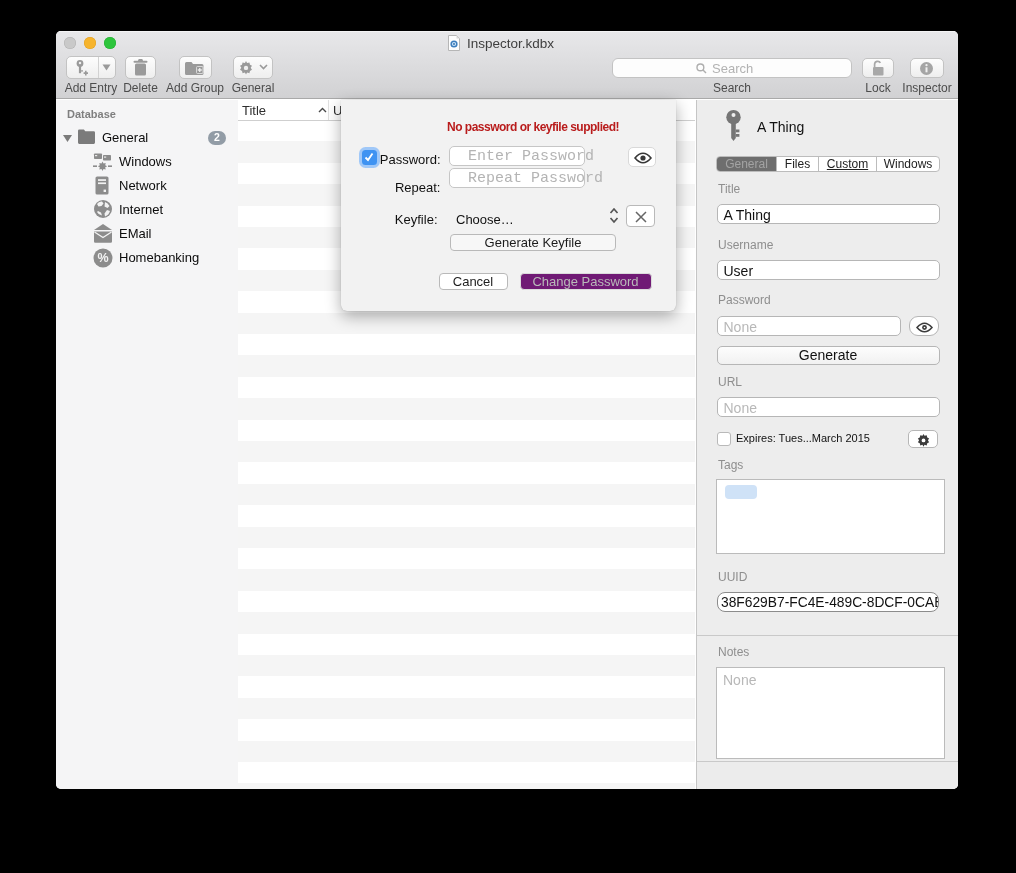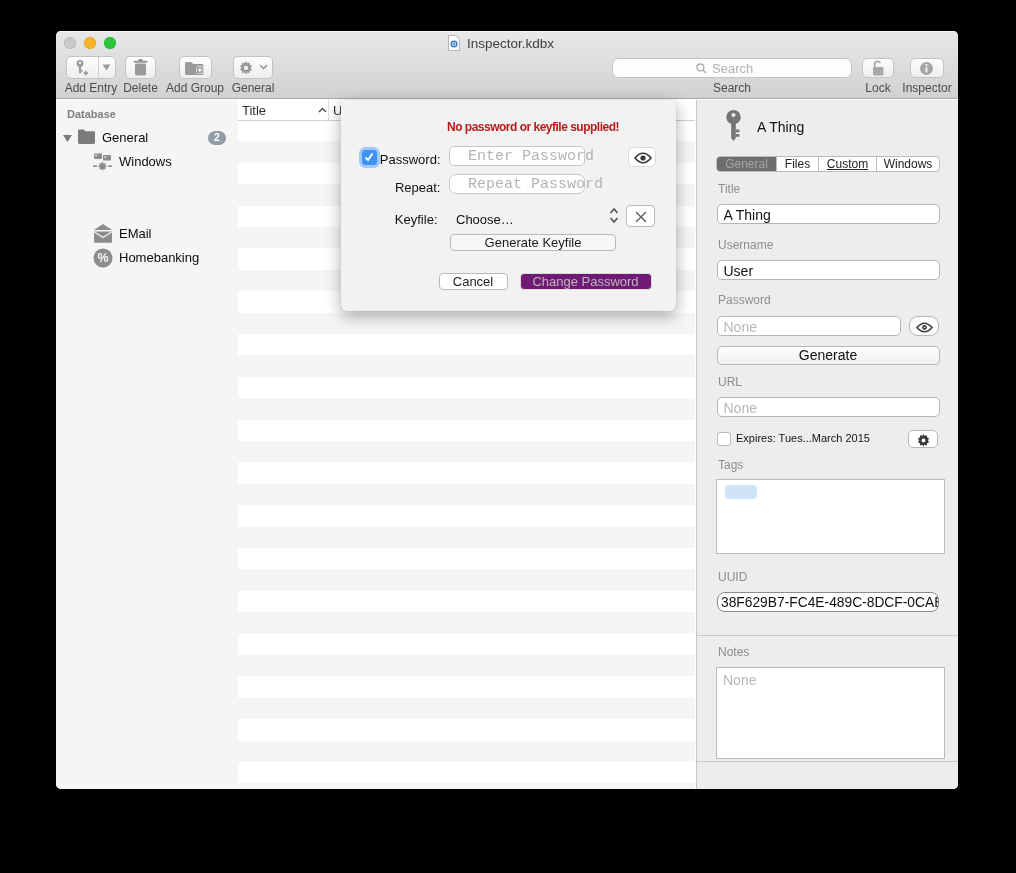--- a/index.html
+++ b/index.html
@@ -138,20 +138,36 @@
             <rect x="10" y="3" width="8" height="5.5" rx="0.8"></rect>
         <rect x="2" y="3" width="2.2" height="1.2" fill="#e8e8e8"></rect>
             <rect x="11" y="4.5" width="2.2" height="1.2" fill="#e8e8e8"></rect>
         <path d="M9.5 9.5 l1 2 2.2-.5-.5 2.2 2 1-2 1 .5 2.2-2.2-.5-1 2-1-2-2.2.5.5-2.2-2-1 2-1-.5-2.2 2.2.5z"></path>
         <rect x="0" y="13.4" width="4" height="1.6"></rect>
             <rect x="15" y="13.4" width="4" height="1.6"></rect>
       </g>
         </svg>
       <span class="stext">Windows</span>
     </div>
+    <div class="srow" style="top:74px;">
+      <svg style="left:39px;top:2px;" width="14" height="19" viewBox="0 0 14 19">
+          <rect x="0.5" y="0.5" width="13" height="18" rx="1.6" fill="#8c8c8c"></rect>
+          <rect x="3" y="3.2" width="8" height="1.7" fill="#f2f2f2"></rect>
+          <rect x="3" y="6.4" width="8" height="1.7" fill="#f2f2f2"></rect>
+          <rect x="8.6" y="13.6" width="2.4" height="2.4" fill="#f2f2f2"></rect>
+        </svg>
+      <span class="stext">Network</span>
+    </div>
+    <div class="srow" style="top:98px;">
+      <svg style="left:37px;top:1px;" width="20" height="20" viewBox="0 0 20 20">
+        <circle cx="10" cy="10" r="9" fill="#8c8c8c"></circle>
+        <path d="M4 5 q2-3 5-2.5 l1.5 2 -2 2.5 -3 .5 z M12 3 q3 1 4.5 4 l-2 2 -3-1.5 z M14 11 l3 1 q-1 4-5 5.5 l-.5-3 z M5 12 l3 1.5 1 3 q-3.5-.5-5-3.5 z" fill="#f2f2f2"></path>
+      </svg>
+      <span class="stext">Internet</span>
+    </div>
     <div class="srow" style="top:122px;">
       <svg style="left:37px;top:2px;" width="20" height="19" viewBox="0 0 20 19">
           <g fill="#8c8c8c">
         <path d="M10 0 L19 6 H1 z"></path>
         <path d="M1 7.5 h18 v10 a1.2 1.2 0 0 1 -1.2 1.2 h-15.6 a1.2 1.2 0 0 1 -1.2 -1.2 z"></path>
         <path d="M1.5 8 L10 13.5 L18.5 8" stroke="#f2f2f2" stroke-width="1.4" fill="none"></path>
       </g>
         </svg>
       <span class="stext">EMail</span>
     </div>
@@ -243,21 +259,21 @@
     </div>
     <div class="dlabel" style="left:0px;top:51.5px;width:99.5px;">Password:</div>
     <div class="dfield" style="top:45.8px;">Enter Password</div>
     <div class="abs" style="left:287px;top:46.5px;width:28px;height:20px;border:1px solid #d9d9d9;border-radius:5px;background:#fff;">
       <svg style="left:4.5px;top:4px;" width="18" height="12" viewBox="0 0 18 12">
           <path d="M1 6 Q9 -3.5 17 6 Q9 15.5 1 6 z" fill="none" stroke="#383838" stroke-width="1.6"></path>
           <circle cx="9" cy="6" r="2.6" fill="#383838"></circle>
         </svg>
     </div>
     <div class="dlabel" style="left:0px;top:79.5px;width:99.5px;">Repeat:</div>
-    <div class="dfield" style="top:74px;border-radius:7px;">Repeat Password</div>
+    <div class="dfield" style="top:68px;">Repeat Password</div>
     <div class="dlabel" style="left:0px;top:111.5px;width:96.5px;">Keyfile:</div>
     <div class="abs" style="left:115px;top:111.5px;font-size:13px;color:#111;">Choose…</div>
     <svg style="left:268px;top:107px;" width="10" height="17" viewBox="0 0 10 17">
         <path d="M1.5 6 L5 2 L8.5 6" stroke="#555" stroke-width="1.7" fill="none"></path>
         <path d="M1.5 11 L5 15 L8.5 11" stroke="#555" stroke-width="1.7" fill="none"></path>
       </svg>
     <div class="dbtn" style="left:284.5px;top:104.5px;width:29px;height:22px;">
       <svg style="left:7px;top:4px;" width="14" height="14" viewBox="0 0 14 14">
           <path d="M2 2 L12 12 M12 2 L2 12" stroke="#666" stroke-width="1.5"></path>
         </svg>

